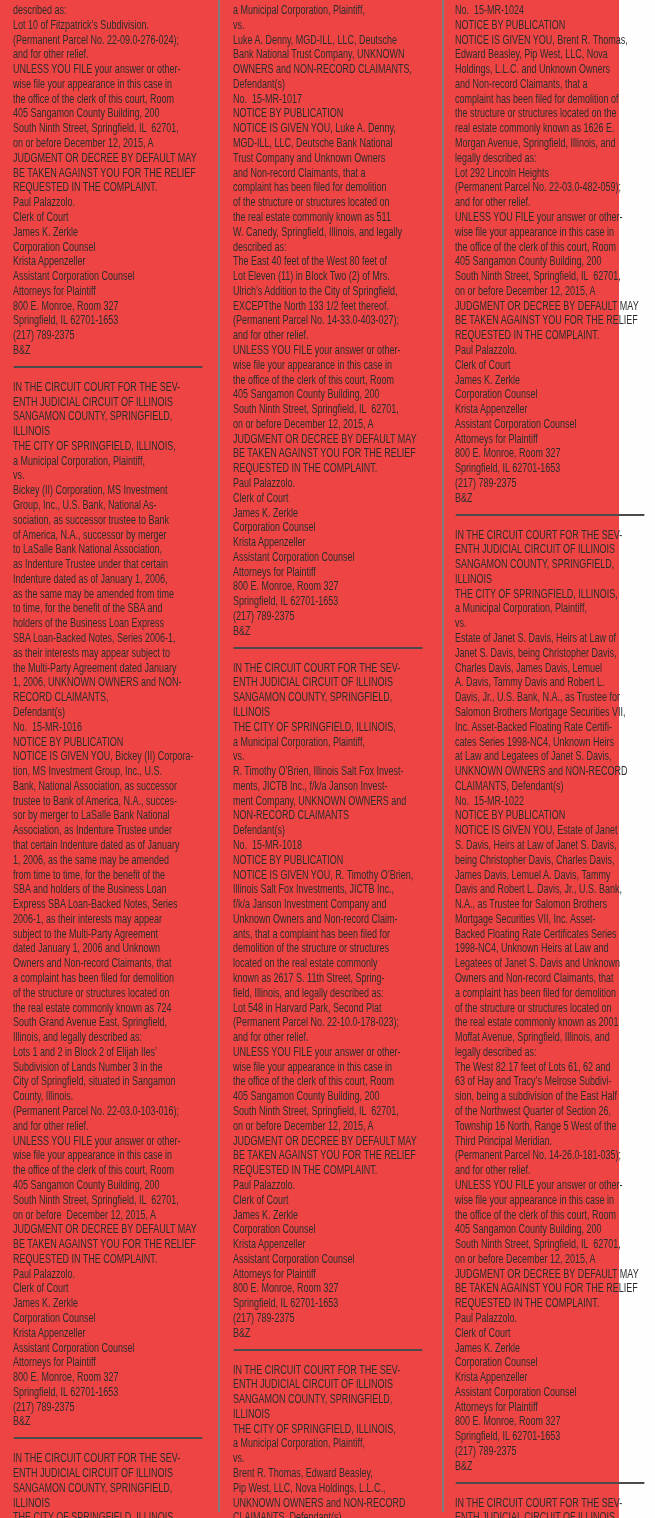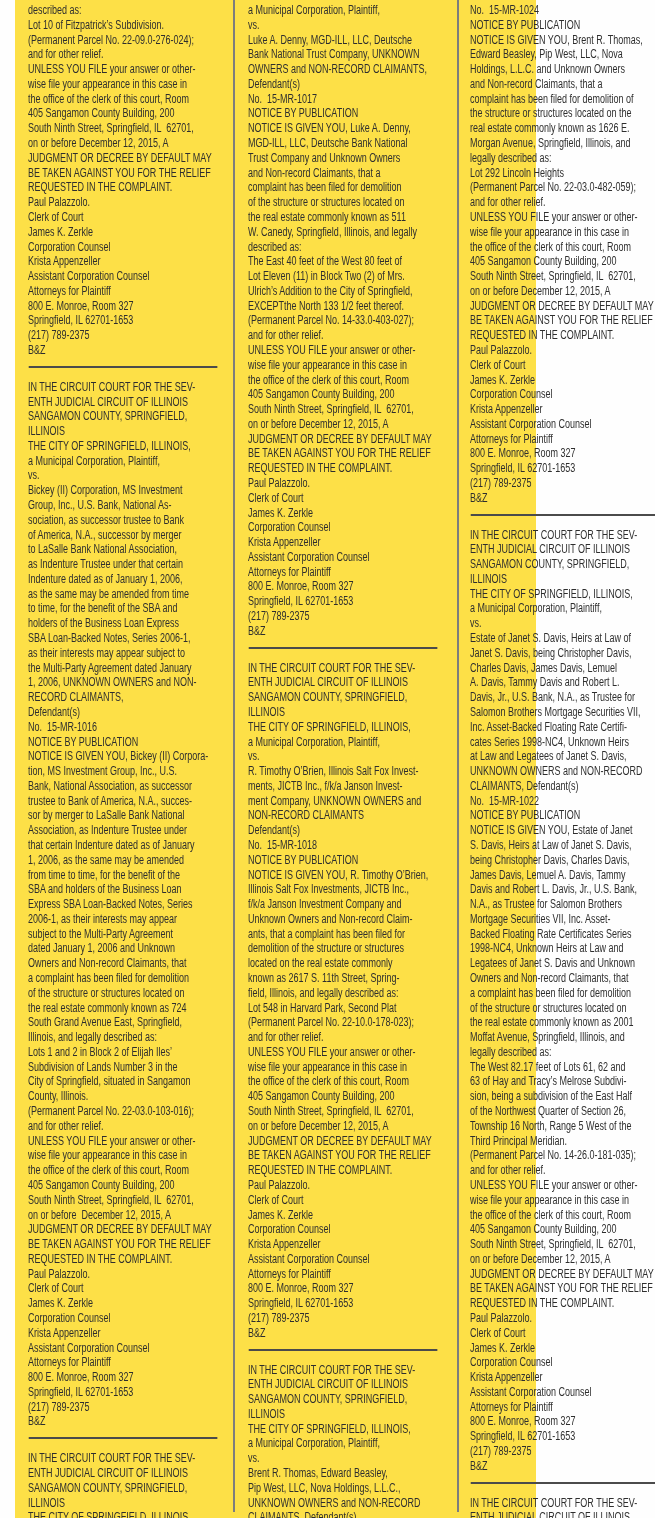--- a/index.html
+++ b/index.html
@@ -4,23 +4,22 @@
 <style>
   html, body {
     margin: 0; padding: 0;
     width: 655px; height: 1518px;
     background: #fefefe;
     overflow: hidden;
     font-family: "Liberation Sans", "DejaVu Sans", sans-serif;
   }
   #page {
     position: relative;
-    width: 521px; height: 1518px;
-    background: #fde047;
-    margin-left: 15px;
+    width: 619px; height: 1518px;
+    background: #ef4444;
   }
   .vrule {
     position: absolute;
     top: 0;
     width: 1.5px;
     height: 1512px;
     background: #7d7d7d;
   }
   #vrule-1 { left: 218px; }
   #vrule-2 { left: 442px; }

